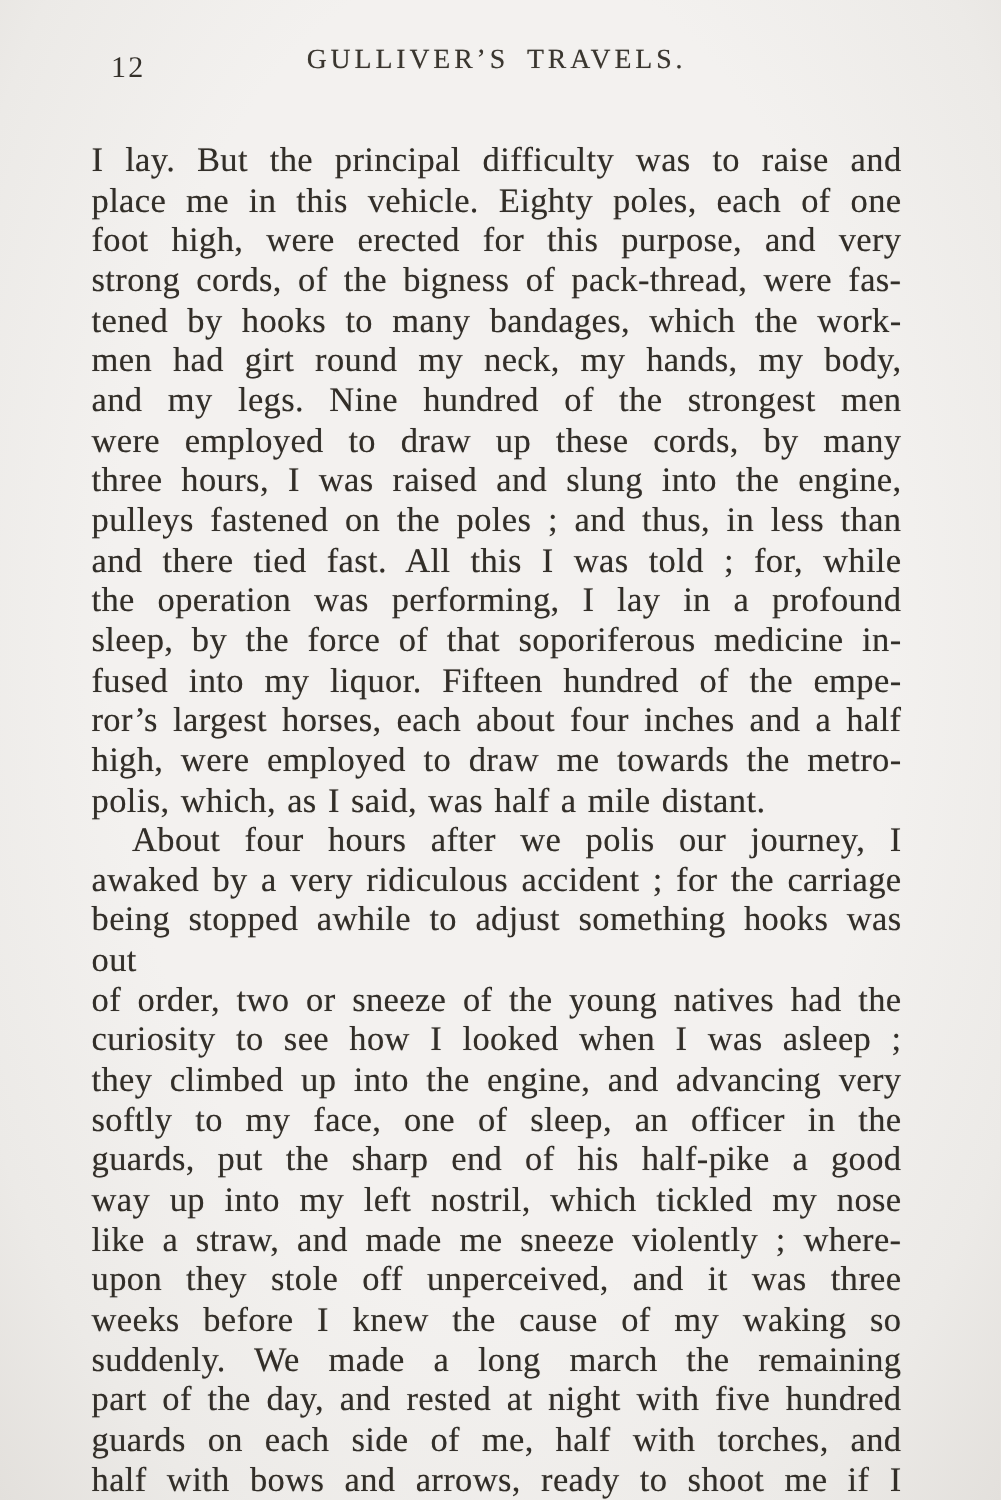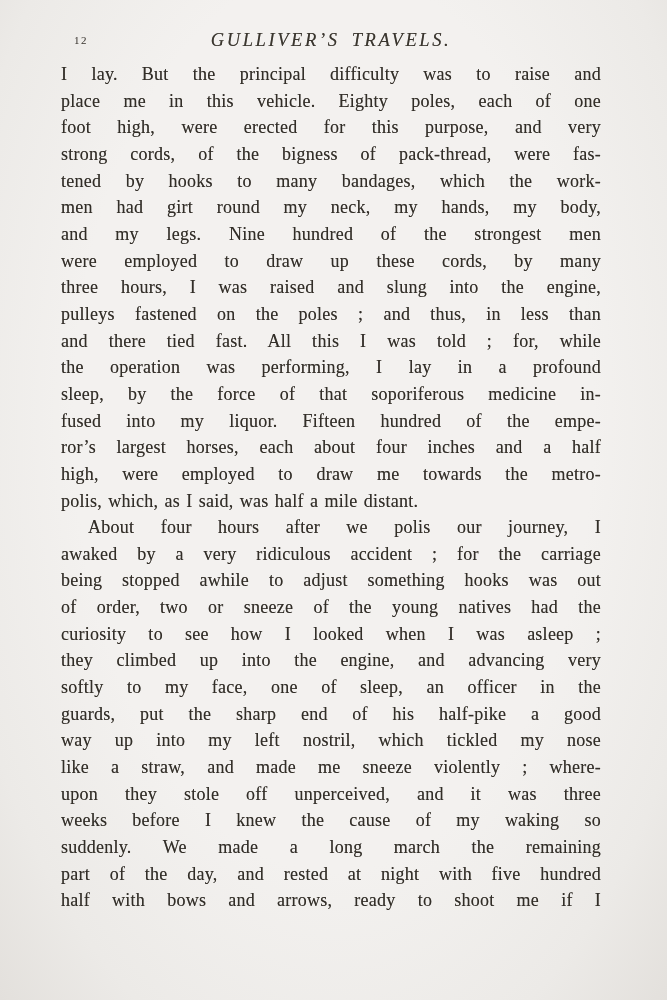--- a/index.html
+++ b/index.html
@@ -14,36 +14,35 @@
     background: radial-gradient(ellipse at 50% 42%, #f3f1ef 55%, #eceae7 82%, #e3e0dc 100%);
     color: #322e28;
     overflow: hidden;
   }
   .running-header {
     position: absolute;
     top: 30px; left: 61px; width: 540px; height: 24px;
   }
   .page-number {
     position: absolute; left: 13px; top: 4px;
-    font-size: 11px; letter-spacing: 1.5px;
+    font-size: 20px; letter-spacing: 1.5px;
     color: #35312b;
   }
   .running-title {
     text-align: center;
-    font-style: italic;
     font-size: 18.5px;
     letter-spacing: 2.6px;
     word-spacing: 5px;
     color: #3a362f;
     text-shadow: 0 0 0.5px rgba(58,54,47,0.55);
   }
   .text-block {
     position: absolute;
-    top: 61px; left: 61px; width: 540px;
-    font-size: 18px;
+    top: 94px; left: 61px; width: 540px;
+    font-size: 23px;
     line-height: 26.65px;
     text-shadow: 0 0 0.5px rgba(50,46,40,0.5);
   }
   .para { margin: 0; padding: 0; }
   .line {
     text-align: justify;
     text-align-last: justify;
     letter-spacing: 0.25px;
     word-spacing: 1.5px;
     white-space: normal;
@@ -91,17 +90,18 @@
       <div class="line">curiosity to see how I looked when I was asleep ;</div>
       <div class="line">they climbed up into the engine, and advancing very</div>
       <div class="line">softly to my face, one of sleep, an officer in the</div>
       <div class="line">guards, put the sharp end of his half-pike a good</div>
       <div class="line">way up into my left nostril, which tickled my nose</div>
       <div class="line">like a straw, and made me sneeze violently ; where-</div>
       <div class="line">upon they stole off unperceived, and it was three</div>
       <div class="line">weeks before I knew the cause of my waking so</div>
       <div class="line">suddenly. We made a long march the remaining</div>
       <div class="line">part of the day, and rested at night with five hundred</div>
+      <div class="line">guards on each side of me, half with torches, and</div>
       <div class="line">half with bows and arrows, ready to shoot me if I</div>
     </div>
 
   </div>
 </div>
 
 </body></html>

